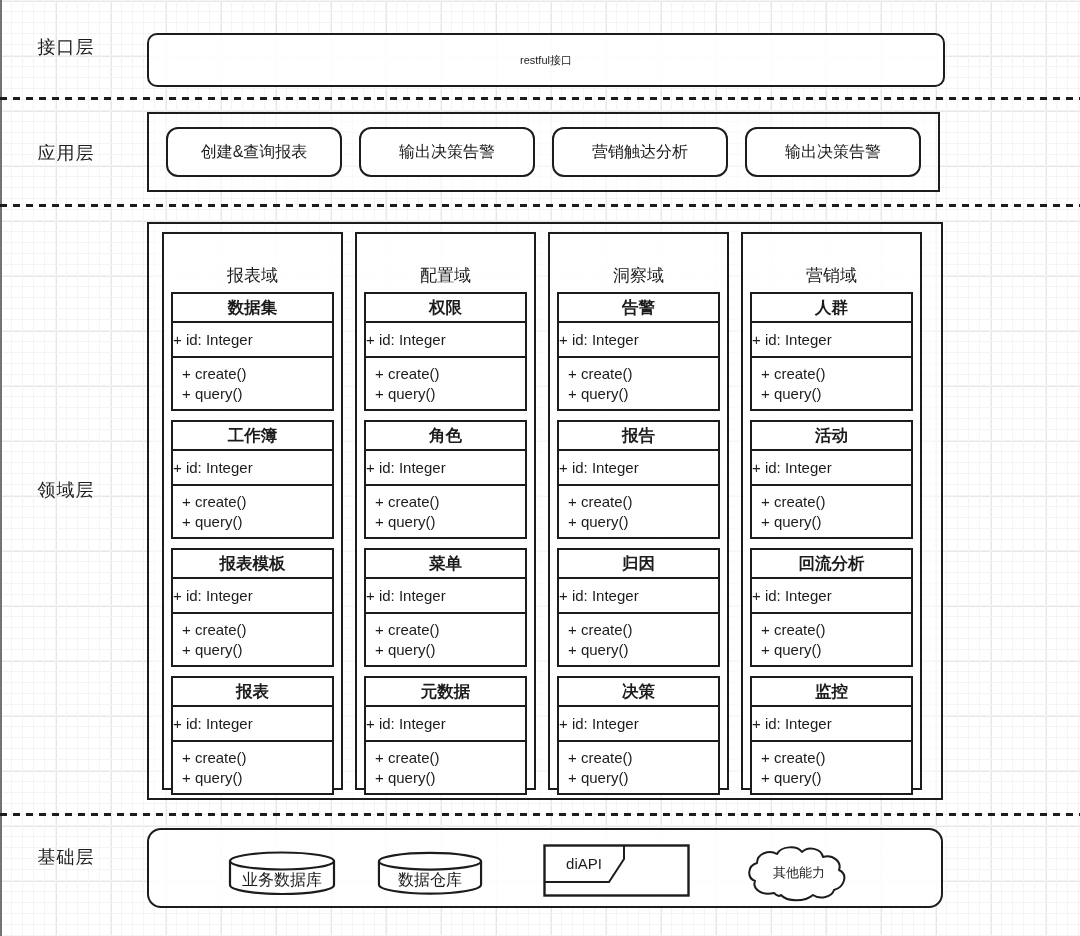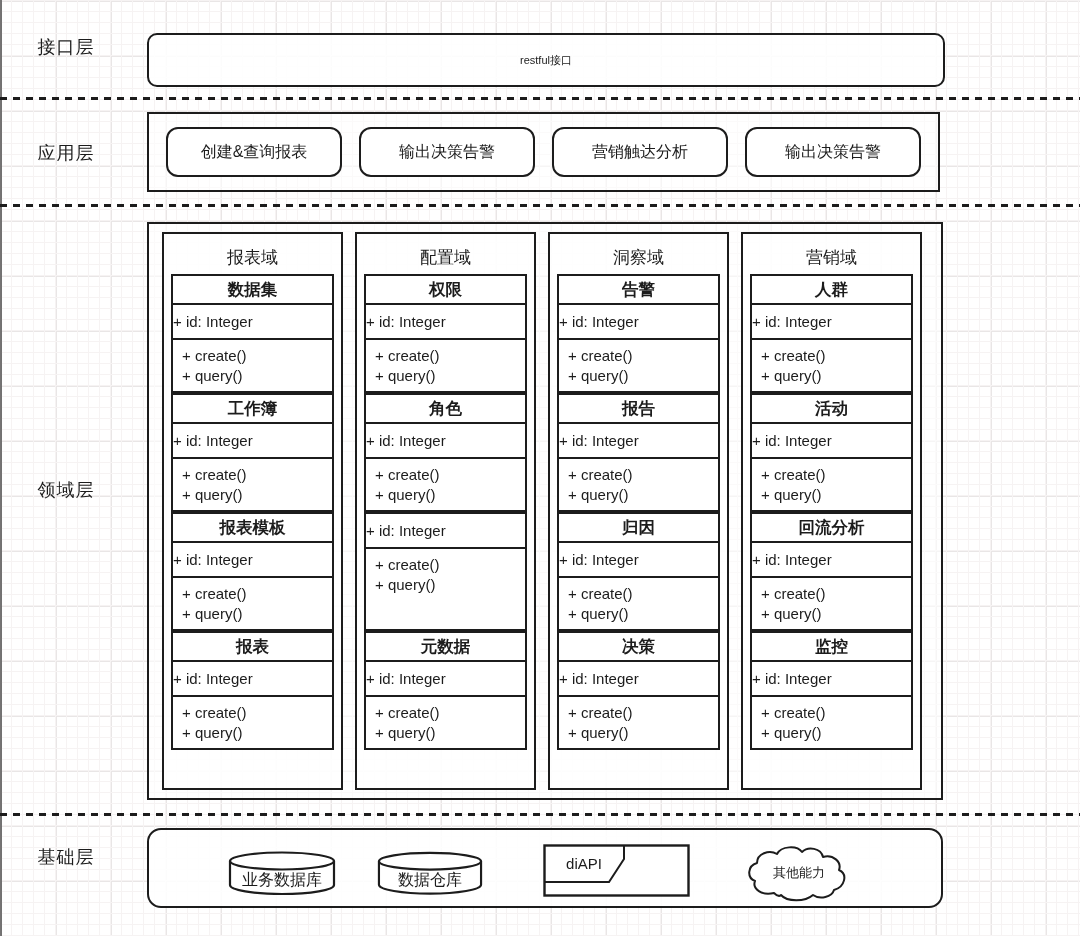--- a/index.html
+++ b/index.html
@@ -24,22 +24,22 @@
     display:flex; align-items:center; justify-content:center; font-size:11px; }
   .app-box { position:absolute; left:147px; top:112px; width:793px; height:80px;
     border:2.5px solid #1c1c1c; background:rgba(255,255,255,.6);
     display:flex; align-items:center; justify-content:space-between; padding:0 17px; }
   .app-btn { width:176px; height:50px; border:2.5px solid #1c1c1c; border-radius:12px;
     background:#fff; display:flex; align-items:center; justify-content:center; font-size:16px; }
   .domain-box { position:absolute; left:147px; top:222px; width:796px; height:578px;
     border:2.5px solid #1c1c1c; background:rgba(255,255,255,.6);
     display:flex; padding:8px 0 0 13px; gap:12px; }
   .domain-col { width:181px; height:558px; border:2px solid #1c1c1c; background:rgba(255,255,255,.8); padding:0 7px; }
-  .domain-col-title { height:34px; margin-top:6px; display:flex; align-items:center; justify-content:center; font-size:17px; }
-  .class-box { height:119px; border:2px solid #1c1c1c; background:#fff;
+  .domain-col-title { height:34px; margin-top:24px; display:flex; align-items:center; justify-content:center; font-size:17px; }
+  .class-box { height:119px; border:2px solid #1c1c1c; margin-bottom:9px; background:#fff;
     display:flex; flex-direction:column; }
   .class-title { height:29px; border-bottom:2px solid #1c1c1c; display:flex; align-items:center;
     justify-content:center; font-weight:bold; font-size:16.5px; }
   .class-attr { height:35px; border-bottom:2px solid #1c1c1c; line-height:33px; font-size:15px; }
   .class-methods { flex:1; padding:6px 9px 0; font-size:15px; line-height:19.5px; }
   .base-box { position:absolute; left:147px; top:828px; width:796px; height:80px;
     border:2.5px solid #1c1c1c; border-radius:14px; background:rgba(255,255,255,.85); }
   .base-item { position:absolute; }
   .base-item svg { display:block; }
   .base-label { position:absolute; left:0; width:100%; text-align:center; font-size:13px; white-space:nowrap; }
@@ -123,20 +123,21 @@
       </div>
       <div class="class-box">
         <div class="class-title">角色</div>
         <div class="class-attr">+ id: Integer</div>
         <div class="class-methods">
           <div>+ create()</div>
           <div>+ query()</div>
         </div>
       </div>
       <div class="class-box">
+        <div class="class-title">菜单</div>
         <div class="class-attr">+ id: Integer</div>
         <div class="class-methods">
           <div>+ create()</div>
           <div>+ query()</div>
         </div>
       </div>
       <div class="class-box">
         <div class="class-title">元数据</div>
         <div class="class-attr">+ id: Integer</div>
         <div class="class-methods">

